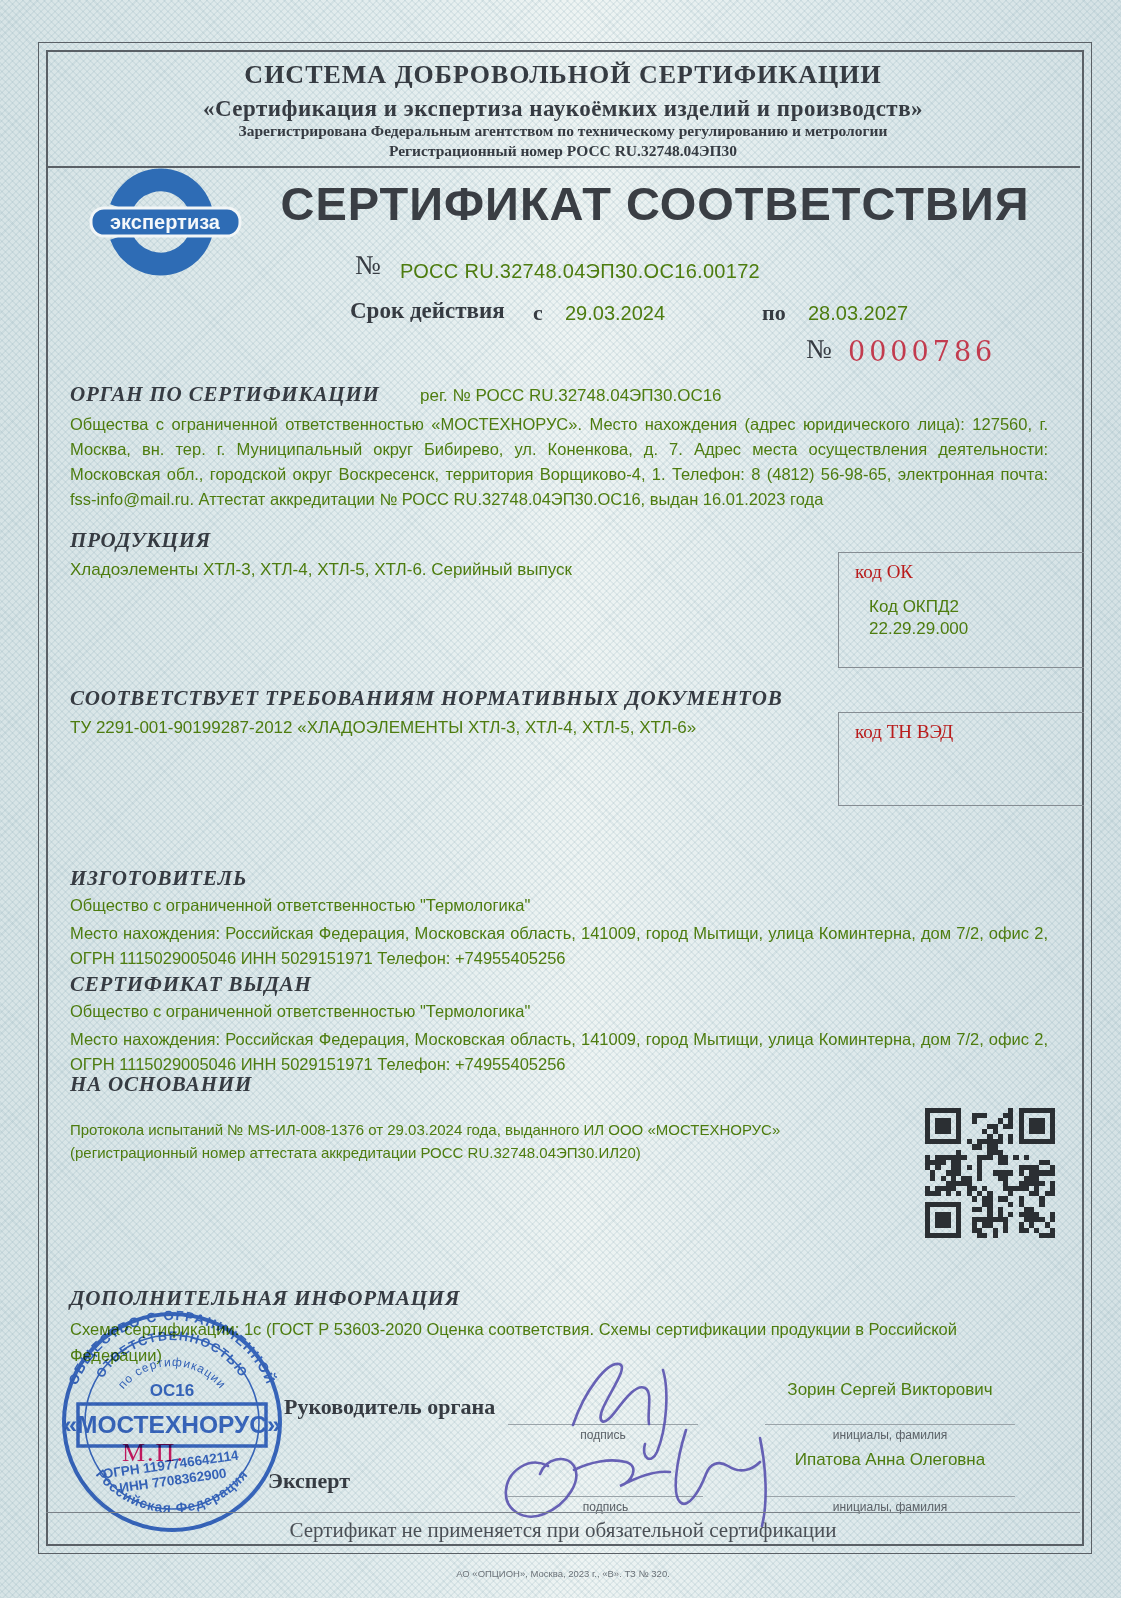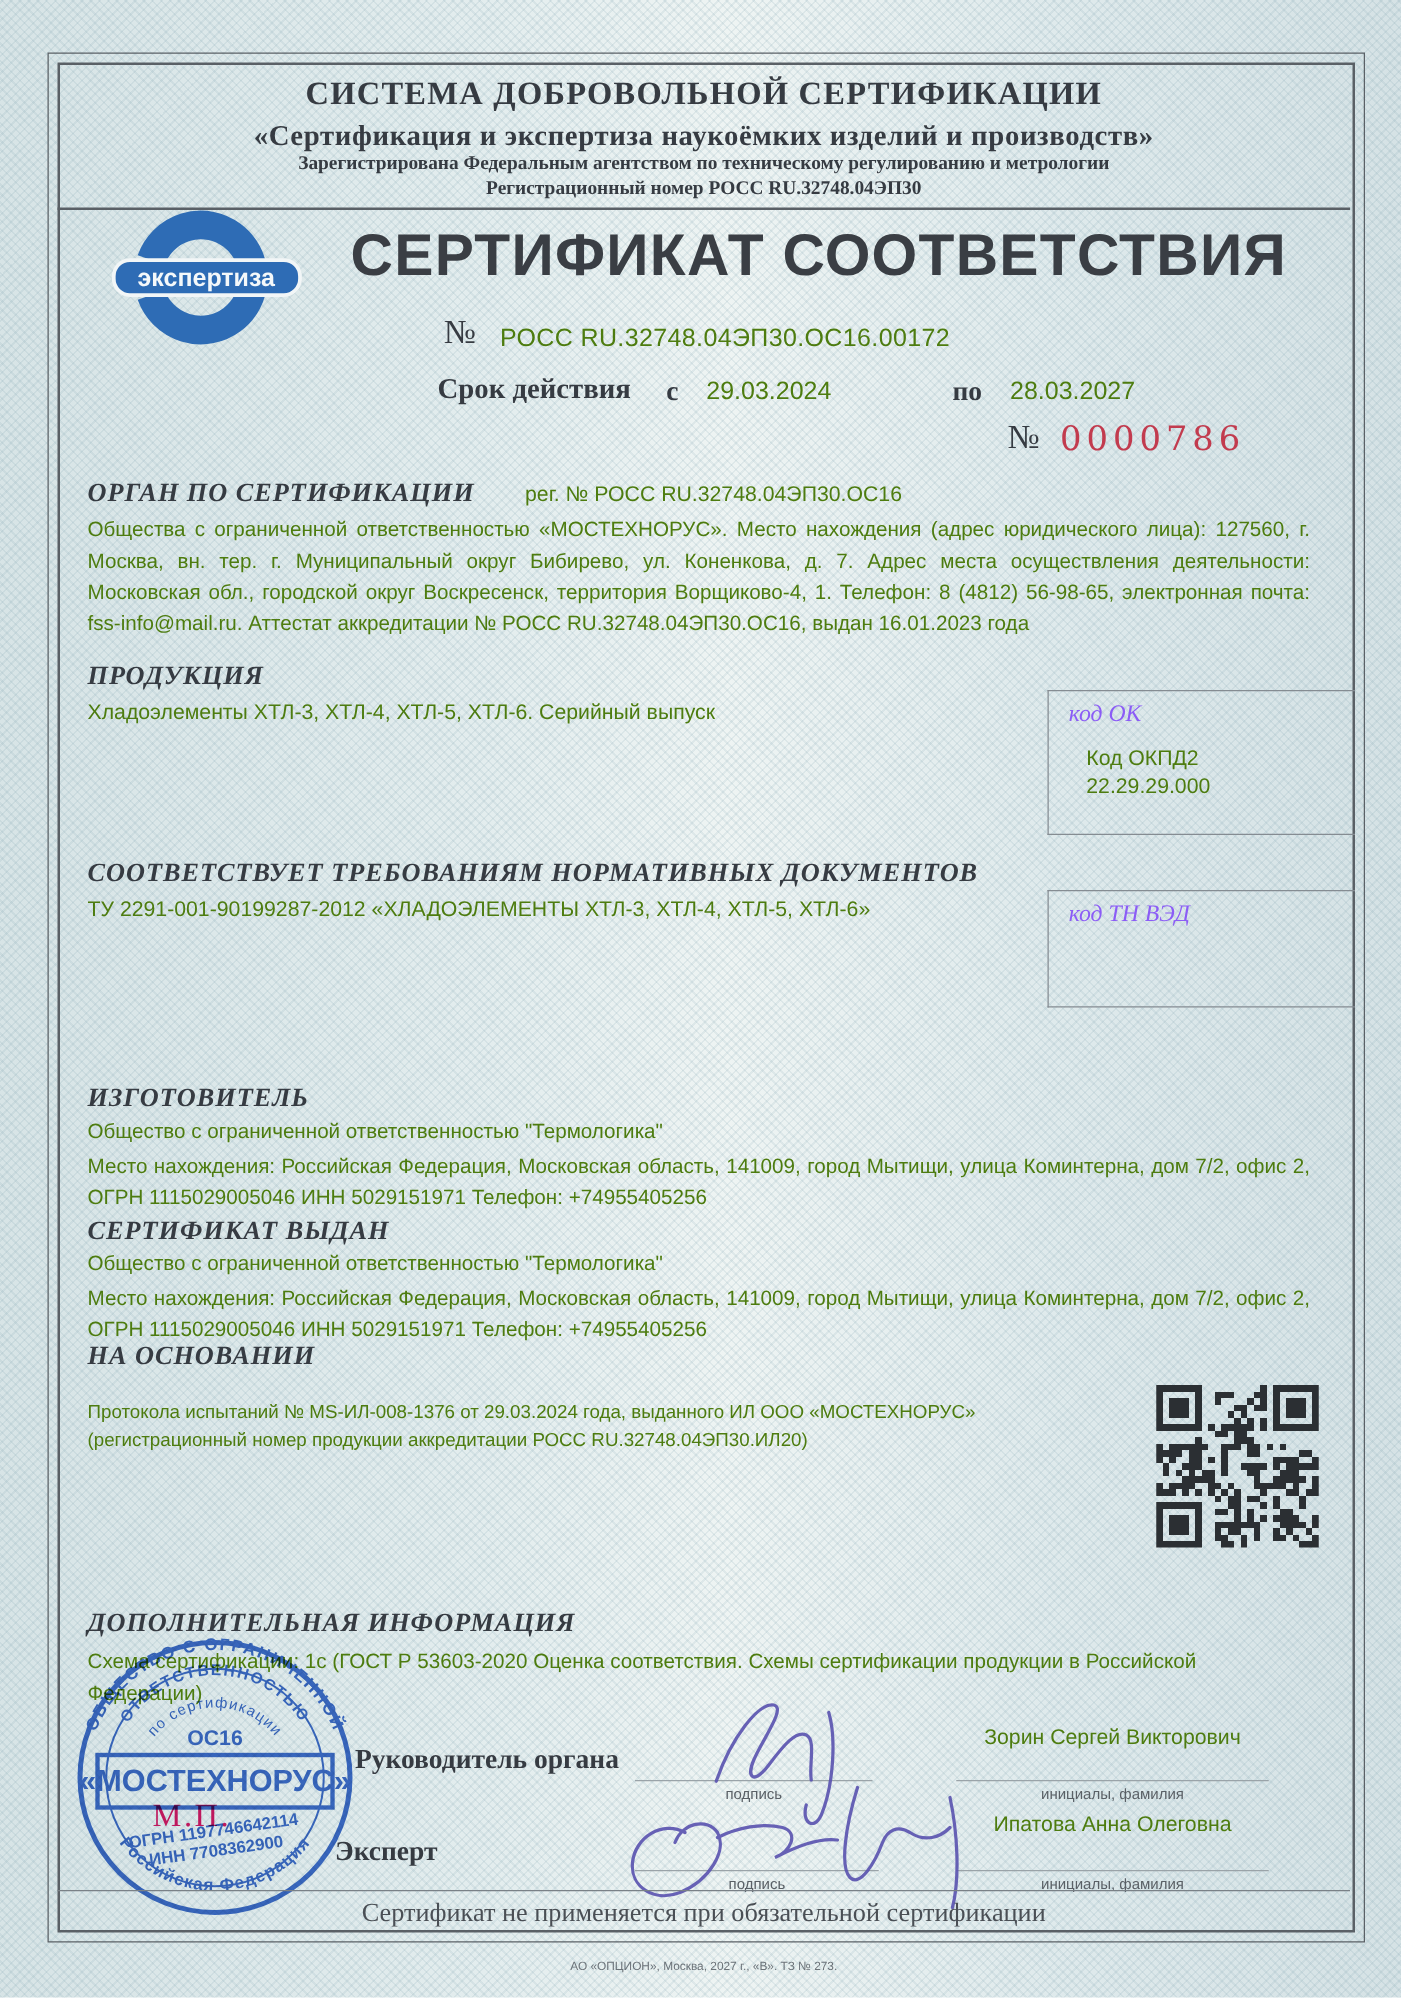--- a/index.html
+++ b/index.html
@@ -19,21 +19,21 @@
   .just{text-align:justify;}
   .h-top1{font-size:26px;font-weight:700;letter-spacing:1px;}
   .h-top2{font-size:23px;font-weight:700;letter-spacing:0.5px;}
   .h-top3{font-size:15.5px;font-weight:700;}
   .hr{background:#5a6066;height:1.5px;}
   .doc-title{font-size:47px;font-weight:700;letter-spacing:1px;color:#3a3e44;}
   .sec-h{font-size:21px;font-weight:700;letter-spacing:0.8px;font-family:"Liberation Serif",serif;color:#363b42;font-style:italic;}
   .body-txt{font-size:16.5px;line-height:25px;}
   .small-txt{font-size:15px;line-height:23px;}
   .code-box{border:1px solid #858c92;}
-  .code-label{font-size:19px;font-family:"Liberation Serif",serif;color:#8b5cf6;font-style:italic;}
+  .code-label{font-size:19px;font-family:"Liberation Serif",serif;color:#b91c1c;}
   .cap{font-size:12px;color:#5a6066;}
   .sig-line{background:#9aa3a8;height:1px;}
   .red-num{color:#c23b4e;letter-spacing:4px;font-family:"DejaVu Serif",serif;font-size:27px;}
   .stamp-wrap{mix-blend-mode:multiply;opacity:0.92;}
 </style>
 </head>
 <body>
 
 <div class="abs frame-outer"></div>
 <div class="abs frame-inner"></div>
@@ -87,21 +87,21 @@
 <div class="abs sec-h" style="left:70px;top:866px;">ИЗГОТОВИТЕЛЬ</div>
 <div class="abs sans" style="left:70px;top:896px;width:978px;font-size:16.5px;">Общество с ограниченной ответственностью "Термологика"</div>
 <div class="abs sans body-txt just" style="left:70px;top:921px;width:978px;">Место нахождения: Российская Федерация, Московская область, 141009, город Мытищи, улица Коминтерна, дом 7/2, офис 2, ОГРН 1115029005046 ИНН 5029151971 Телефон: +74955405256</div>
 
 <div class="abs sec-h" style="left:70px;top:972px;">СЕРТИФИКАТ ВЫДАН</div>
 <div class="abs sans" style="left:70px;top:1002px;width:978px;font-size:16.5px;">Общество с ограниченной ответственностью "Термологика"</div>
 <div class="abs sans body-txt just" style="left:70px;top:1027px;width:978px;">Место нахождения: Российская Федерация, Московская область, 141009, город Мытищи, улица Коминтерна, дом 7/2, офис 2, ОГРН 1115029005046 ИНН 5029151971 Телефон: +74955405256</div>
 
 <div class="abs sec-h" style="left:70px;top:1072px;">НА ОСНОВАНИИ</div>
 <div class="abs sans small-txt" style="left:70px;top:1118px;width:830px;">Протокола испытаний № MS-ИЛ-008-1376 от 29.03.2024 года, выданного ИЛ ООО «МОСТЕХНОРУС»</div>
-<div class="abs sans small-txt" style="left:70px;top:1141px;width:830px;">(регистрационный номер продукции аккредитации РОСС RU.32748.04ЭП30.ИЛ20)</div>
+<div class="abs sans small-txt" style="left:70px;top:1141px;width:830px;">(регистрационный номер аттестата аккредитации РОСС RU.32748.04ЭП30.ИЛ20)</div>
 
 <div class="abs" style="left:925px;top:1108px;width:130px;height:130px;">
   <svg id="qr" width="130" height="130" viewBox="0 0 25 25" shape-rendering="crispEdges">
       <rect x="0" y="0" width="1" height="1" fill="#2b2f33"></rect>
       <rect x="1" y="0" width="1" height="1" fill="#2b2f33"></rect>
       <rect x="2" y="0" width="1" height="1" fill="#2b2f33"></rect>
       <rect x="3" y="0" width="1" height="1" fill="#2b2f33"></rect>
       <rect x="4" y="0" width="1" height="1" fill="#2b2f33"></rect>
       <rect x="5" y="0" width="1" height="1" fill="#2b2f33"></rect>
       <rect x="6" y="0" width="1" height="1" fill="#2b2f33"></rect>
@@ -454,13 +454,13 @@
 </div>
 <div class="abs" style="left:490px;top:1418px;width:330px;height:115px;">
   <svg width="330" height="115" viewBox="0 0 330 115">
     <path d="M 58 48 C 40 38 18 52 16 72 C 14 92 34 104 54 96 C 78 86 92 62 84 48 C 76 36 56 40 50 56 M 84 52 C 100 44 120 40 136 44 C 150 48 142 64 130 68 C 146 60 164 52 180 54 M 196 12 C 186 44 182 76 190 84 C 198 92 210 72 216 56 C 220 46 228 42 238 48 C 250 56 262 52 270 44 M 270 20 C 276 48 278 84 272 108" fill="none" stroke="#5b55b0" stroke-width="2.6" stroke-linecap="round" opacity="0.92"></path>
   </svg>
 </div>
 
 <div class="abs hr" style="left:46px;top:1512px;width:1034px;height:1px;background:#7a8187;"></div>
 <div class="abs serif center" style="left:46px;top:1518px;width:1034px;font-size:21px;color:#4a4f55;">Сертификат не применяется при обязательной сертификации</div>
 
-<div class="abs sans center" style="left:60px;top:1568px;width:1006px;font-size:9.5px;color:#6b7278;">АО «ОПЦИОН», Москва, 2027 г., «В». ТЗ № 273.</div>
+<div class="abs sans center" style="left:60px;top:1568px;width:1006px;font-size:9.5px;color:#6b7278;">АО «ОПЦИОН», Москва, 2023 г., «В». ТЗ № 320.</div>
 
 </body></html>

